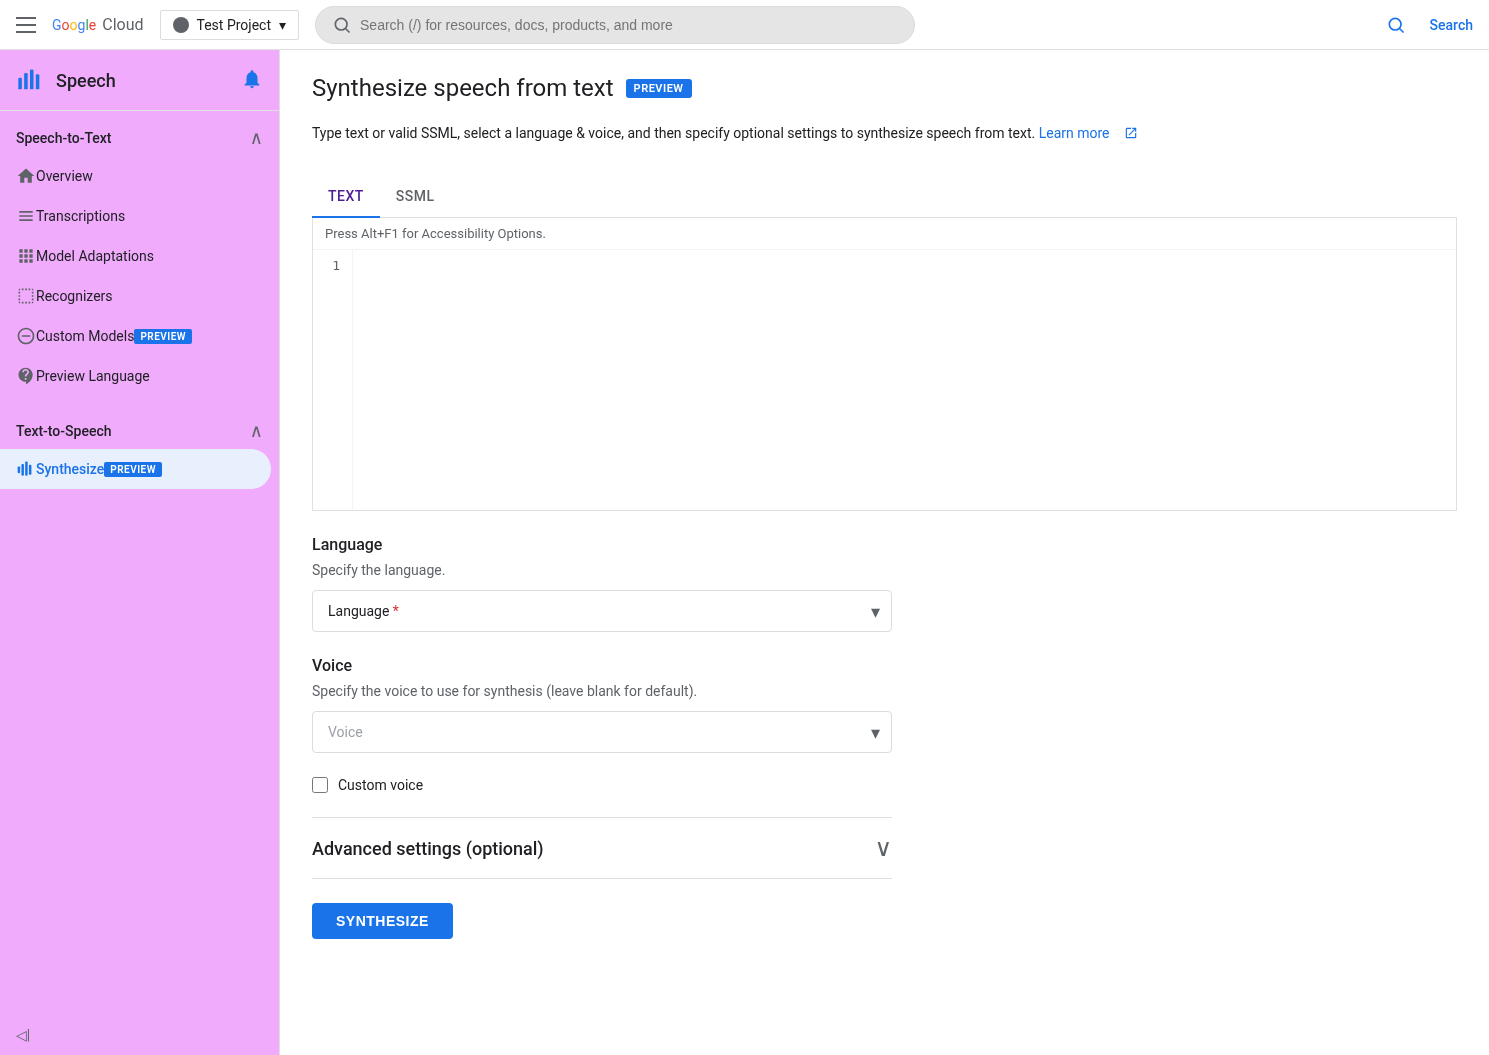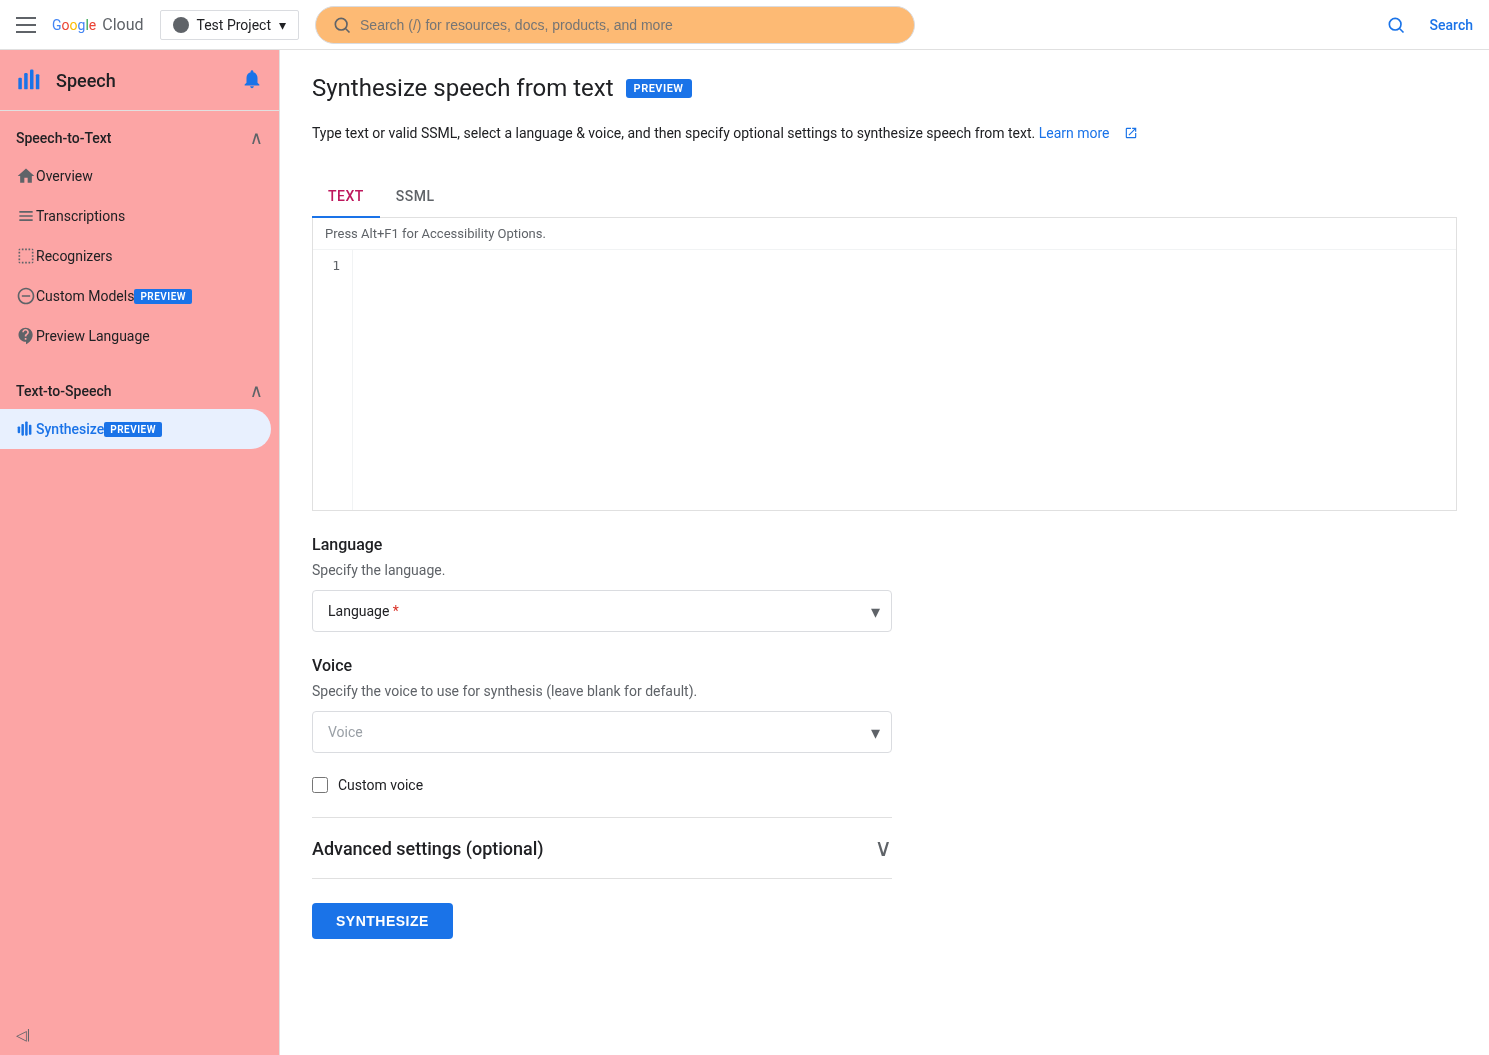--- a/index.html
+++ b/index.html
@@ -20,38 +20,38 @@
     .g-yellow { color: #fbbc04; }
     .g-green { color: #34a853; }
     .project-selector {
       display: flex; align-items: center; gap: 8px; border: 1px solid #dadce0; border-radius: 2px;
       padding: 6px 12px; cursor: pointer; font-size: 14px; color: #202124;
     }
     .project-dot { width: 16px; height: 16px; background: #5f6368; border-radius: 50%; display: inline-block; }
     .search-bar {
       flex: 1; border: 1px solid #dadce0; border-radius: 24px; padding: 8px 16px;
       font-size: 14px; color: #5f6368; display: flex; align-items: center; gap: 8px;
-      max-width: 600px; background: #fdba74;
+      max-width: 600px; background: #e5e5e5;
     }
     .search-bar input {
       border: none; background: transparent; outline: none; flex: 1; font-size: 14px; color: #202124;
     }
     .search-btn {
       display: flex; align-items: center; gap: 24px; color: #1a73e8; font-weight: 500;
       cursor: pointer; font-size: 14px; margin-left: auto;
     }
     .search-icon-svg { width: 20px; height: 20px; }
 
     
     .main-layout { display: flex; flex: 1; overflow: hidden; }
 
     
     .sidebar {
       width: 280px; border-right: 1px solid #e0e0e0; overflow-y: auto;
-      flex-shrink: 0; background: #fca5a5; display: flex; flex-direction: column;
+      flex-shrink: 0; background: #f0abfc; display: flex; flex-direction: column;
     }
     .sidebar-header {
       display: flex; align-items: center; gap: 12px; padding: 16px 16px;
       border-bottom: 1px solid #e0e0e0;
     }
     .speech-icon { width: 28px; height: 28px; color: #1a73e8; }
     .sidebar-title { font-size: 18px; font-weight: 500; color: #202124; }
     .bell-icon { margin-left: auto; color: #1a73e8; cursor: pointer; }
 
     .sidebar-section { padding: 8px 0; }
@@ -91,21 +91,21 @@
     .description { font-size: 14px; color: #202124; margin-bottom: 32px; line-height: 1.6; }
     .description a { color: #1a73e8; text-decoration: none; display: inline-flex; align-items: center; gap: 14px; justify-content: space-between; }
 
     
     .tabs { display: flex; border-bottom: 1px solid #e0e0e0; margin-bottom: 0; }
     .tab {
       padding: 12px 16px; font-size: 14px; font-weight: 500; cursor: pointer;
       color: #5f6368; border-bottom: 2px solid transparent; margin-bottom: -1px;
       letter-spacing: 0.5px; text-transform: uppercase;
     }
-    .tab.active { color: #be185d; border-bottom-color: #1a73e8; }
+    .tab.active { color: #4c1d95; border-bottom-color: #1a73e8; }
 
     
     .editor-container {
       border: 1px solid #e0e0e0; border-top: none; margin-bottom: 24px;
     }
     .editor-accessibility { padding: 8px 12px; font-size: 13px; color: #5f6368; border-bottom: 1px solid #f1f3f4; }
     .editor-body { display: flex; min-height: 260px; }
     .line-numbers { padding: 8px 12px; color: #5f6368; font-size: 13px; font-family: monospace; min-width: 40px; text-align: right; border-right: 1px solid #f1f3f4; }
     .editor-input { flex: 1; padding: 8px 12px; border: none; outline: none; font-size: 14px; resize: none; font-family: inherit; }
 
@@ -215,20 +215,26 @@
         <span>Overview</span>
       </div>
       <div class="sidebar-item">
         <svg class="item-icon" viewBox="0 0 24 24" fill="#5f6368">
             <path d="M4 6h16v2H4zm0 5h16v2H4zm0 5h16v2H4z"></path>
           </svg>
         <span>Transcriptions</span>
       </div>
       <div class="sidebar-item">
         <svg class="item-icon" viewBox="0 0 24 24" fill="#5f6368">
+            <path d="M4 4h4v4H4zm6 0h4v4h-4zm6 0h4v4h-4zM4 10h4v4H4zm6 0h4v4h-4zm6 0h4v4h-4zM4 16h4v4H4zm6 0h4v4h-4zm6 0h4v4h-4z"></path>
+          </svg>
+        <span>Model Adaptations</span>
+      </div>
+      <div class="sidebar-item">
+        <svg class="item-icon" viewBox="0 0 24 24" fill="#5f6368">
             <path d="M3 5h2V3c-1.1 0-2 .9-2 2zm0 8h2v-2H3v2zm4 8h2v-2H7v2zM3 9h2V7H3v2zm10-6h-2v2h2V3zm6 0v2h2c0-1.1-.9-2-2-2zM5 21v-2H3c0 1.1.9 2 2 2zm-2-4h2v-2H3v2zM9 3H7v2h2V3zm2 18h2v-2h-2v2zm8-8h2v-2h-2v2zm0 8c1.1 0 2-.9 2-2h-2v2zm0-12h2V7h-2v2zm0 8h2v-2h-2v2zm-4 4h2v-2h-2v2zm0-16h2V3h-2v2z"></path>
           </svg>
         <span>Recognizers</span>
       </div>
       <div class="sidebar-item">
         <svg class="item-icon" viewBox="0 0 24 24" fill="#5f6368">
             <path d="M12 2C6.48 2 2 6.48 2 12s4.48 10 10 10 10-4.48 10-10S17.52 2 12 2zm0 18c-4.41 0-8-3.59-8-8s3.59-8 8-8 8 3.59 8 8-3.59 8-8 8zm-5-9h10v2H7z"></path>
           </svg>
         <span>Custom Models</span>
         <span class="preview-badge">PREVIEW</span>

